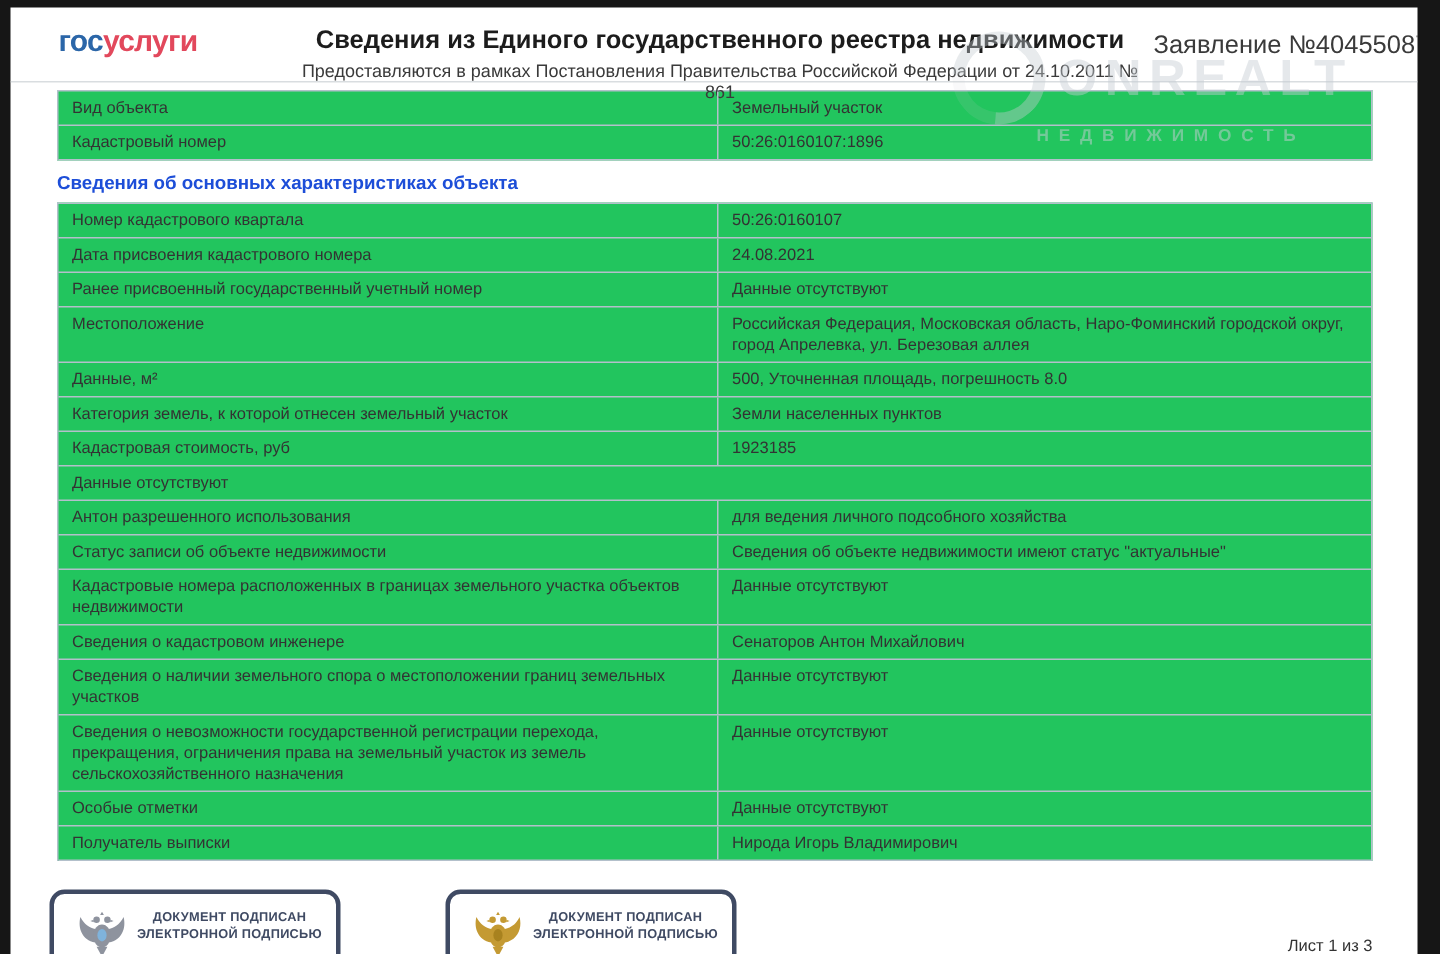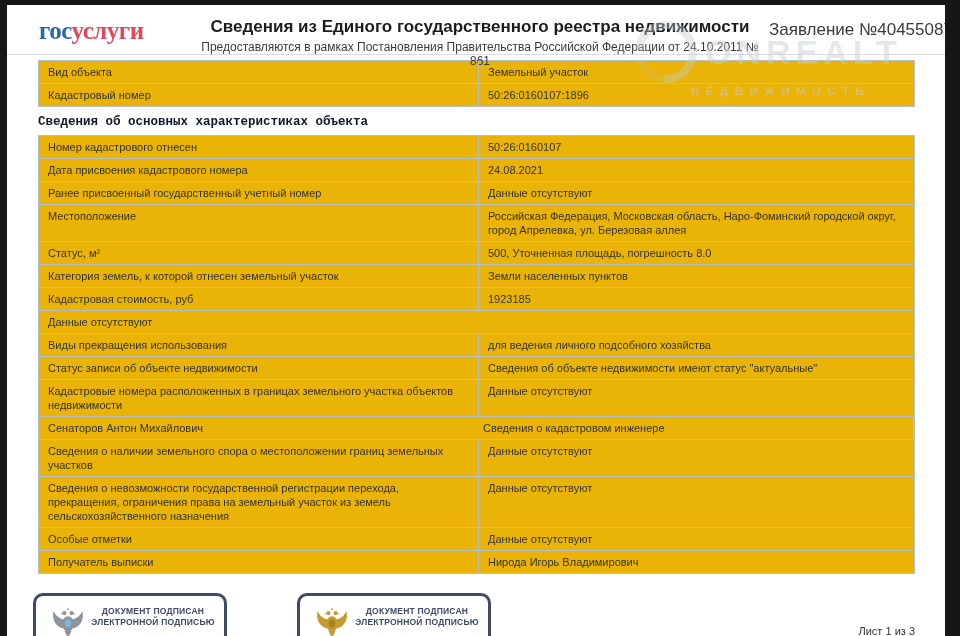--- a/index.html
+++ b/index.html
@@ -10,35 +10,35 @@
   .page{
     position:absolute;left:7px;top:5px;right:15px;bottom:0;
     background:#ffffff;overflow:hidden;
   }
   
   .hdr{
     display:flex;align-items:flex-start;
     padding:11px 10px 0 32px;height:50px;box-sizing:border-box;
     border-bottom:1px solid #d9dde0;
   }
-  .logo{width:152px;font-size:25px;font-weight:bold;letter-spacing:-0.5px;margin-top:1px;white-space:nowrap;font-family:Liberation Serif, serif;}
+  .logo{width:152px;font-size:20px;font-weight:bold;letter-spacing:-0.5px;margin-top:1px;white-space:nowrap;}
   .logo .b{color:#2b66a8;}
   .logo .r{color:#e2485c;}
   .hdr-center{flex:1;text-align:center;padding-top:1px;}
   .doc-title{font-size:17px;font-weight:bold;color:#1c1c1c;}
   .doc-subtitle{font-size:12px;color:#3a3a3a;margin-top:3px;}
   .application{width:160px;text-align:center;font-size:17px;color:#3a3a3a;margin-top:4px;padding-right:6px;white-space:nowrap;}
   
-  .tbl{margin:0 30px 0 31px;border:1px solid #b3c0cb;border-bottom:none;background:#eab308;}
+  .tbl{margin:0 30px 0 31px;border:1px solid #b3c0cb;border-bottom:none;background:#22c55e;}
   .tbl-object{margin-top:5px;}
   .row{display:flex;border-bottom:1px solid #b3c0cb;}
   .cell{padding:4px 10px 4px 9px;font-size:11px;line-height:14px;color:#333333;box-sizing:border-box;}
   .cell.lab{width:440px;border-right:1px solid #b3c0cb;}
   .cell.val{flex:1;}
-  .section-heading{margin:8px 0 6px 31px;font-size:12.5px;font-weight:bold;color:#0f172a;font-family:Liberation Mono, monospace;}
+  .section-heading{margin:8px 0 6px 31px;font-size:12.5px;font-weight:bold;color:#1d4ed8;}
   
   .stamps{position:absolute;left:26px;top:588px;display:flex;gap:70px;}
   .stamp{
     width:194px;height:86px;box-sizing:border-box;background:#fff;
     border:3px solid #3f4a63;border-radius:10px;
     display:flex;align-items:flex-start;padding:6px 6px 0 6px;
   }
   .emblem{width:36px;height:36px;margin:3px 2px 0 8px;flex:none;}
   .emblem-grey{color:#8e939e;}
   .emblem-gold{color:#c49a33;}
@@ -98,65 +98,65 @@
       <div class="cell lab">Кадастровый номер</div>
       <div class="cell val">50:26:0160107:1896</div>
     </div>
     </div>
 
   <div class="section-heading">Сведения об основных характеристиках объекта</div>
 
   <div class="tbl">
 
   <div class="row">
-      <div class="cell lab">Номер кадастрового отнесен</div>
+      <div class="cell lab">Номер кадастрового квартала</div>
       <div class="cell val">50:26:0160107</div>
     </div>
       <div class="row">
       <div class="cell lab">Дата присвоения кадастрового номера</div>
       <div class="cell val">24.08.2021</div>
     </div>
       <div class="row">
       <div class="cell lab">Ранее присвоенный государственный учетный номер</div>
       <div class="cell val">Данные отсутствуют</div>
     </div>
       <div class="row">
       <div class="cell lab">Местоположение</div>
       <div class="cell val">Российская Федерация, Московская область, Наро-Фоминский городской округ, город Апрелевка, ул. Березовая аллея</div>
     </div>
       <div class="row">
-      <div class="cell lab">Статус, м²</div>
+      <div class="cell lab">Данные, м²</div>
       <div class="cell val">500, Уточненная площадь, погрешность 8.0</div>
     </div>
       <div class="row">
       <div class="cell lab">Категория земель, к которой отнесен земельный участок</div>
       <div class="cell val">Земли населенных пунктов</div>
     </div>
       <div class="row">
       <div class="cell lab">Кадастровая стоимость, руб</div>
       <div class="cell val">1923185</div>
     </div>
       <div class="row">
       <div class="cell val">Данные отсутствуют</div>
     </div>
       <div class="row">
-      <div class="cell lab">Виды прекращения использования</div>
+      <div class="cell lab">Антон разрешенного использования</div>
       <div class="cell val">для ведения личного подсобного хозяйства</div>
     </div>
       <div class="row">
       <div class="cell lab">Статус записи об объекте недвижимости</div>
       <div class="cell val">Сведения об объекте недвижимости имеют статус "актуальные"</div>
     </div>
       <div class="row">
       <div class="cell lab">Кадастровые номера расположенных в границах земельного участка объектов недвижимости</div>
       <div class="cell val">Данные отсутствуют</div>
     </div>
       <div class="row">
+      <div class="cell lab">Сведения о кадастровом инженере</div>
       <div class="cell val">Сенаторов Антон Михайлович</div>
-      <div class="cell lab">Сведения о кадастровом инженере</div>
     </div>
       <div class="row">
       <div class="cell lab">Сведения о наличии земельного спора о местоположении границ земельных участков</div>
       <div class="cell val">Данные отсутствуют</div>
     </div>
       <div class="row">
       <div class="cell lab">Сведения о невозможности государственной регистрации перехода, прекращения, ограничения права на земельный участок из земель сельскохозяйственного назначения</div>
       <div class="cell val">Данные отсутствуют</div>
     </div>
       <div class="row">

